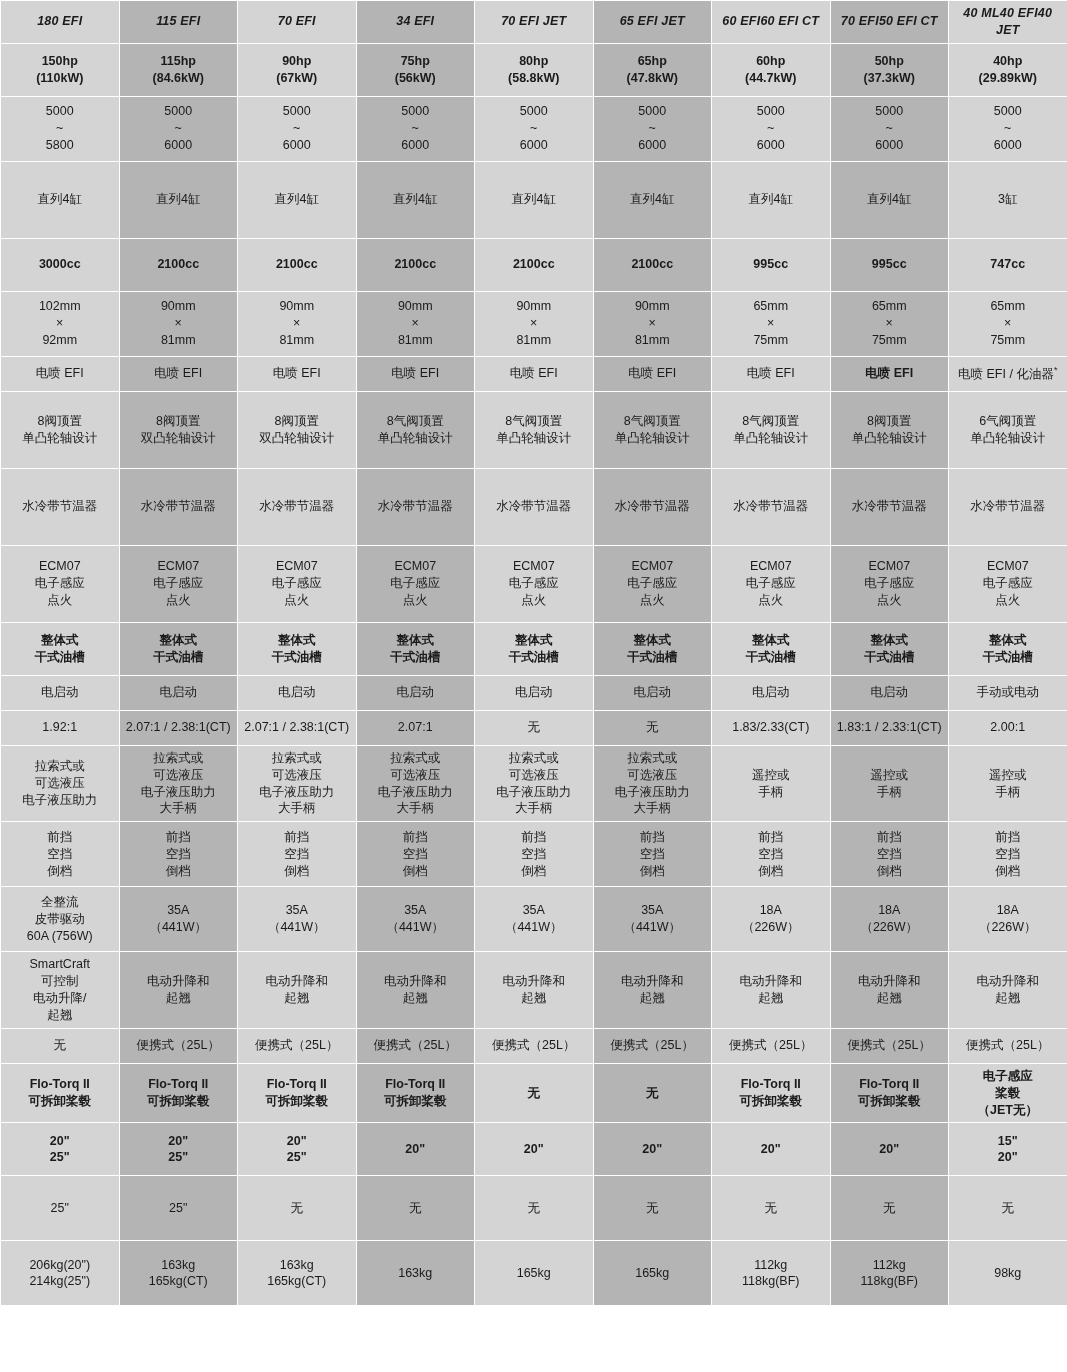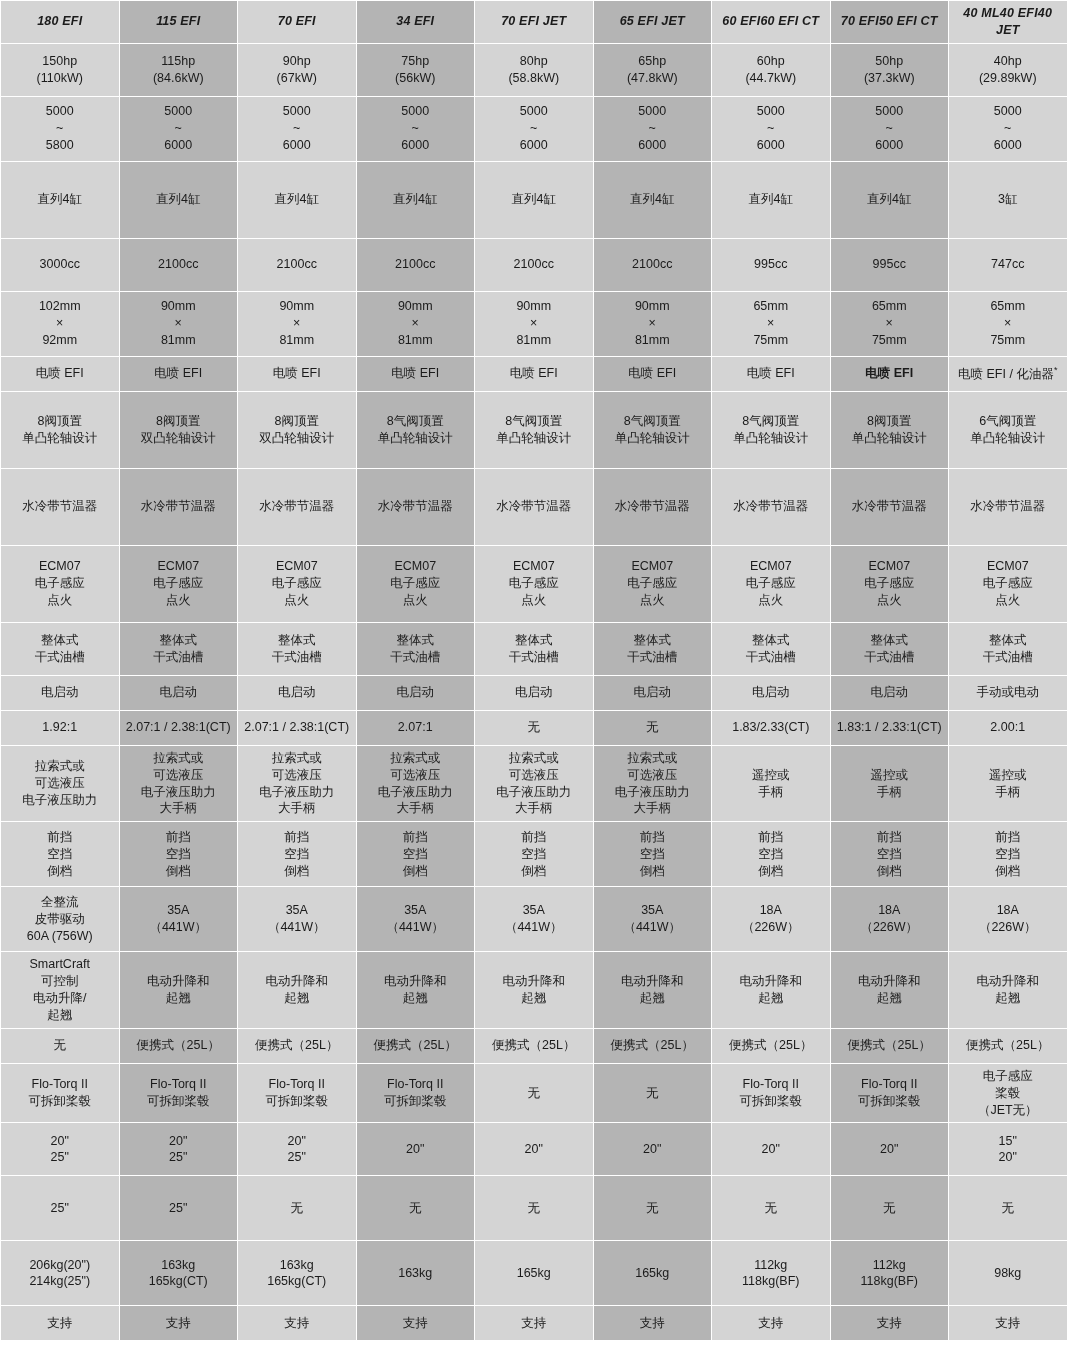--- a/index.html
+++ b/index.html
@@ -32,21 +32,21 @@
   td.light, th.light { background: #d4d4d4; }
 
   thead th {
     font-weight: bold;
     font-size: 14px;
     font-style: italic;
     padding: 9px 2px;
     letter-spacing: .2px;
   }
   tr.h-tall td { height: 56px; }
-  tr.h-mid td  { height: 44px; }
+  tr.h-mid td  { height: 44px; font-weight: bold; }
   tr.h-small td { height: 26px; }
   tr.h-xtall td { height: 68px; }
   td .sub { display: block; }
   td.bold { font-weight: bold; }
   .sup { font-size: 9px; vertical-align: super; }
 </style>
 </head>
 <body>
 
 <table class="spec">
@@ -834,43 +834,14 @@
           <span class="sub">118kg(BF)</span>
         </td>
         <td class="shade">
           <span class="sub">112kg</span>
           <span class="sub">118kg(BF)</span>
         </td>
         <td class="light">
           <span class="sub">98kg</span>
         </td>
       </tr>
-      <tr class="h-small">
-        <td class="light">
-          <span class="sub">支持</span>
-        </td>
-        <td class="shade">
-          <span class="sub">支持</span>
-        </td>
-        <td class="light">
-          <span class="sub">支持</span>
-        </td>
-        <td class="shade">
-          <span class="sub">支持</span>
-        </td>
-        <td class="light">
-          <span class="sub">支持</span>
-        </td>
-        <td class="shade">
-          <span class="sub">支持</span>
-        </td>
-        <td class="light">
-          <span class="sub">支持</span>
-        </td>
-        <td class="shade">
-          <span class="sub">支持</span>
-        </td>
-        <td class="light">
-          <span class="sub">支持</span>
-        </td>
-      </tr>
     </tbody>
 </table>
 
 </body></html>

